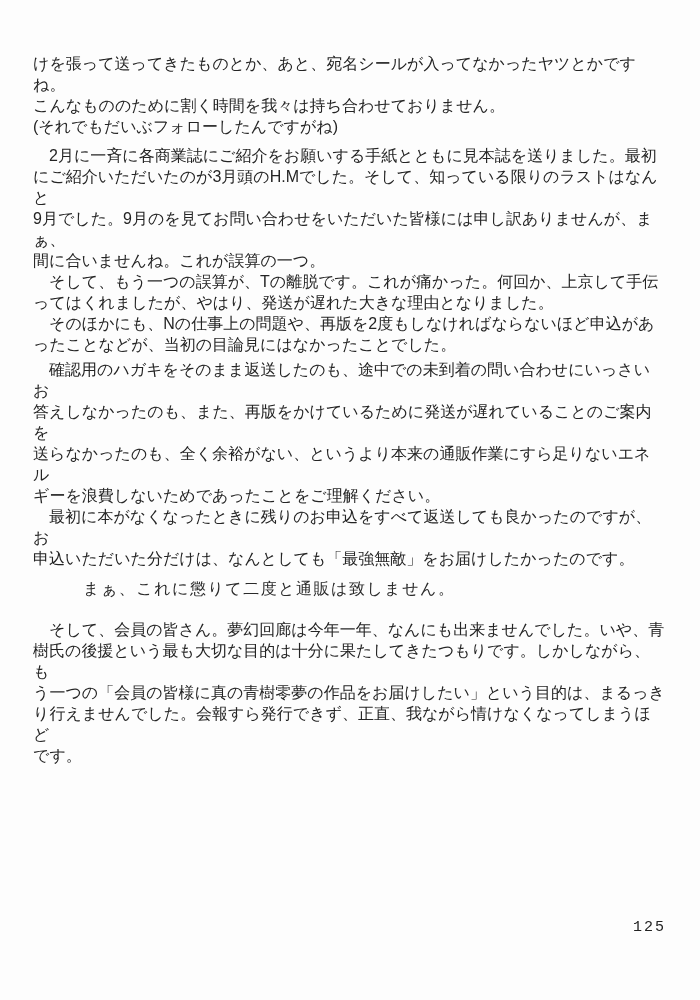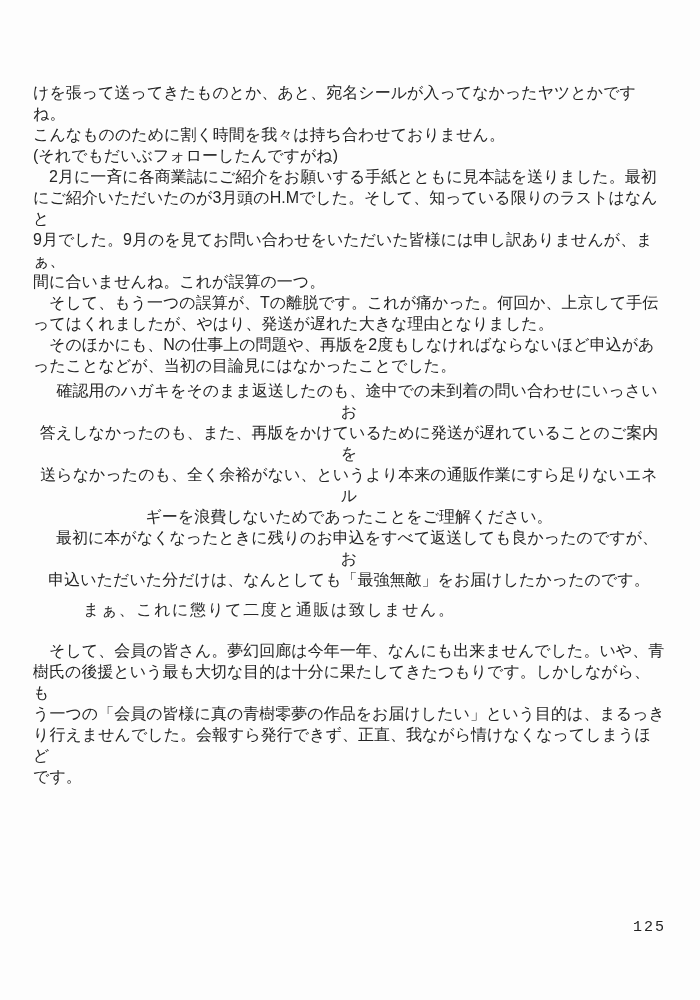--- a/index.html
+++ b/index.html
@@ -15,33 +15,33 @@
     font-family: "Liberation Sans", "DejaVu Sans", sans-serif;
   }
   .doc-page {
     position: absolute;
     top: 0;
     left: 0;
     width: 700px;
     height: 1000px;
     color: #1f1f1f;
     box-sizing: border-box;
-    padding: 82px 35px 0 33px;
+    padding: 53px 35px 0 33px;
   }
   .body-paragraph {
     margin: 0;
     font-size: 16px;
     line-height: 21px;
     white-space: pre-line;
     letter-spacing: 0px;
     color: #242424;
   }
   .mt12 { margin-top: 12px; }
-  .mt8  { }
-  .mt4  { margin-top: 4px; text-align: center; }
+  .mt8  { margin-top: 8px; }
+  .mt4  { margin-top: 4px; }
   .mt14 { margin-top: 14px; }
   .headline {
     margin: 4px 0 0 50px;
     font-size: 16px;
     line-height: 32px;
     letter-spacing: 1.5px;
     font-weight: 500;
     color: #2a2a2a;
     white-space: nowrap;
   }

